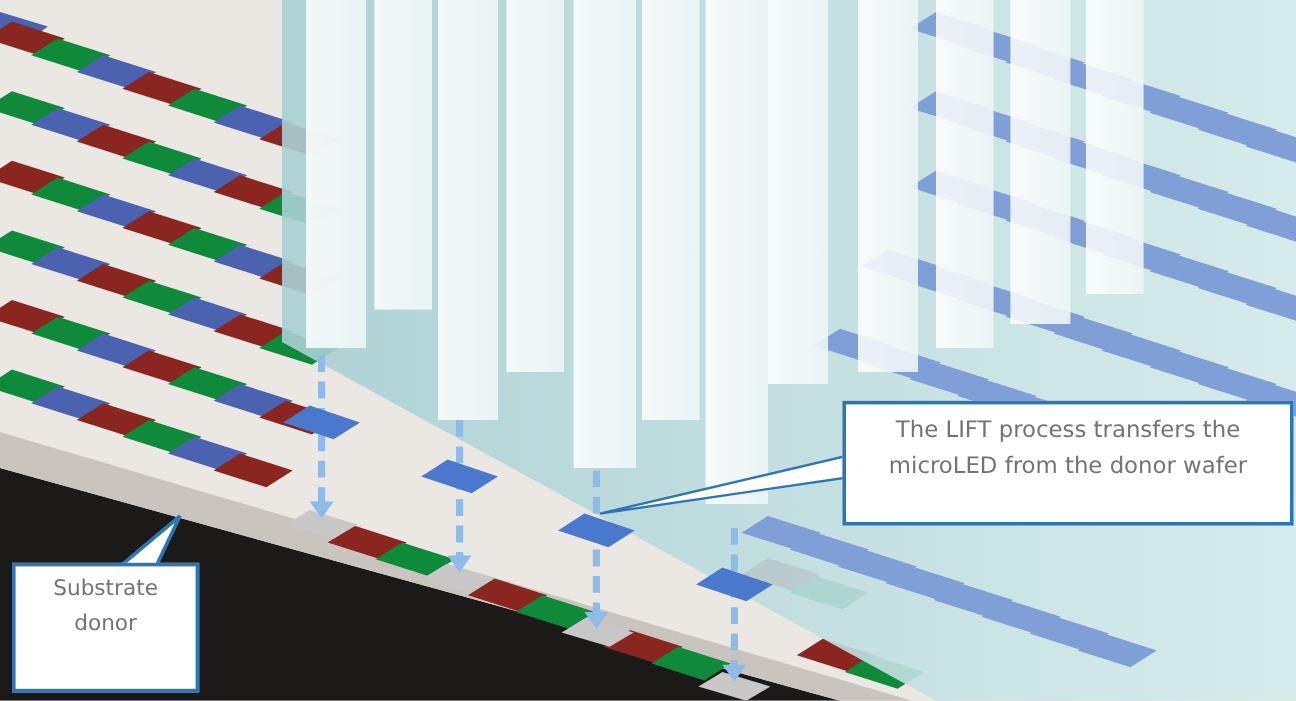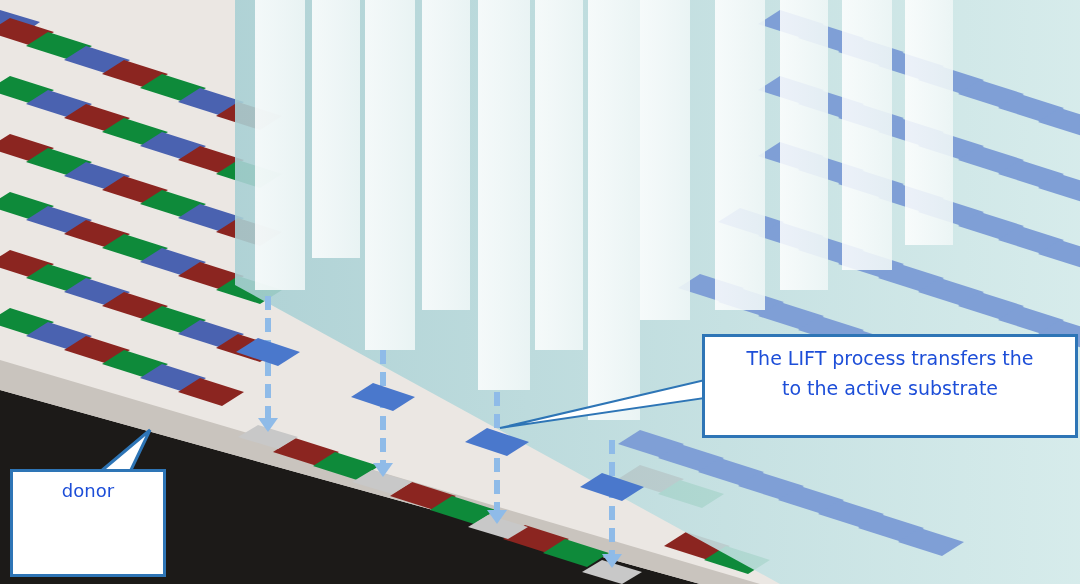--- a/index.html
+++ b/index.html
@@ -1,21 +1,21 @@
 <!DOCTYPE html>
 <html><head>
   <meta charset="utf-8">
   <style>
     html, body { margin:0; padding:0; }
     body { width:1080px; height:584px; overflow:hidden; background:#e9e6e3; font-family:"Liberation Sans", sans-serif; }
     .stage { position:relative; width:1080px; height:584px; overflow:hidden; }
     svg.scene { position:absolute; left:0; top:0; }
     .callout {
       position:absolute; background:#fff; border:3px solid #2e75b6;
-      color:#1d4ed8; text-align:center; box-sizing:border-box;
+      color:#737373; text-align:center; box-sizing:border-box;
       font-family:"DejaVu Sans", sans-serif;
     }
     .callout-lift { left:702px; top:334px; width:376px; height:104px; font-size:19px; line-height:30px; padding-top:6px; }
     .callout-sub { left:10px; top:469px; width:156px; height:108px; font-size:18px; line-height:29px; padding-top:4px; }
     .callout span { display:block; }
   </style>
 </head>
 <body>
 
 <div class="stage">
@@ -218,19 +218,20 @@
       <path d="M487,428 l42,14 l-22,14 l-42,-14z"></path>
       <path d="M602,473 l42,14 l-22,14 l-42,-14z"></path>
     </g>
 
     <polygon points="500,428 705,380 705,398" fill="#fff" stroke="#2e75b6" stroke-width="2"></polygon>
     <polygon points="100,472 150,430 130,472" fill="#fff" stroke="#2e75b6" stroke-width="3"></polygon>
   </svg>
 
   <div class="callout callout-lift">
     <span>The LIFT process transfers the</span>
-    <span>to the active substrate</span>
+    <span>microLED from the donor wafer</span>
   </div>
 
   <div class="callout callout-sub">
+    <span>Substrate</span>
     <span>donor</span>
   </div>
 </div>
 
 </body></html>

